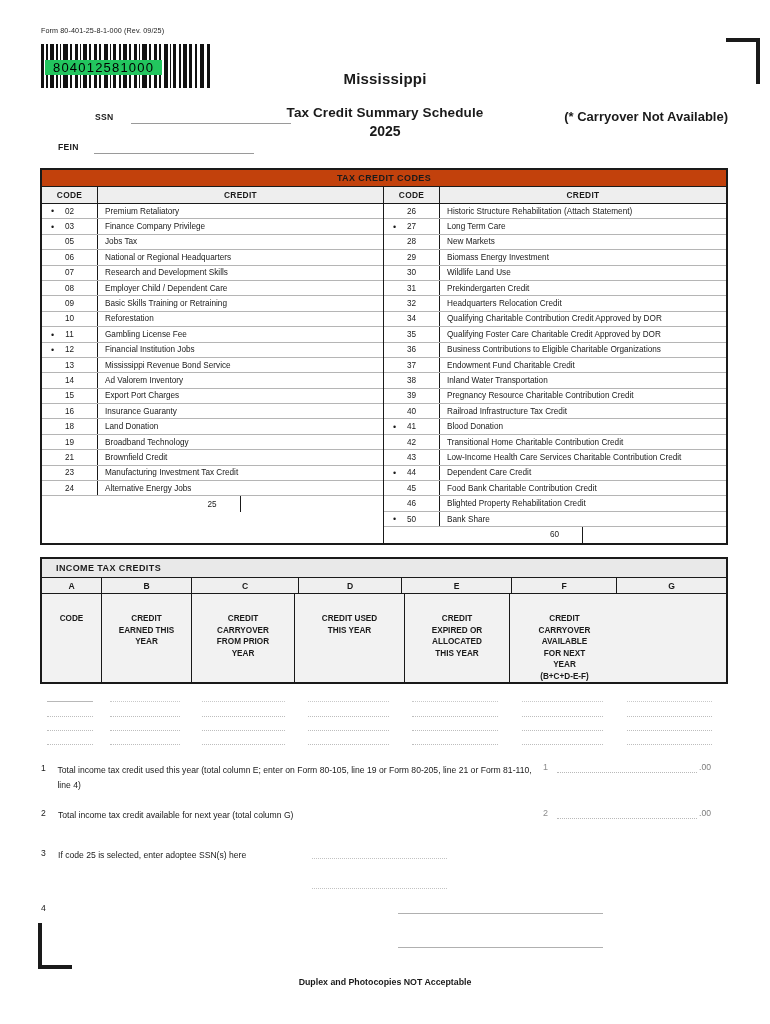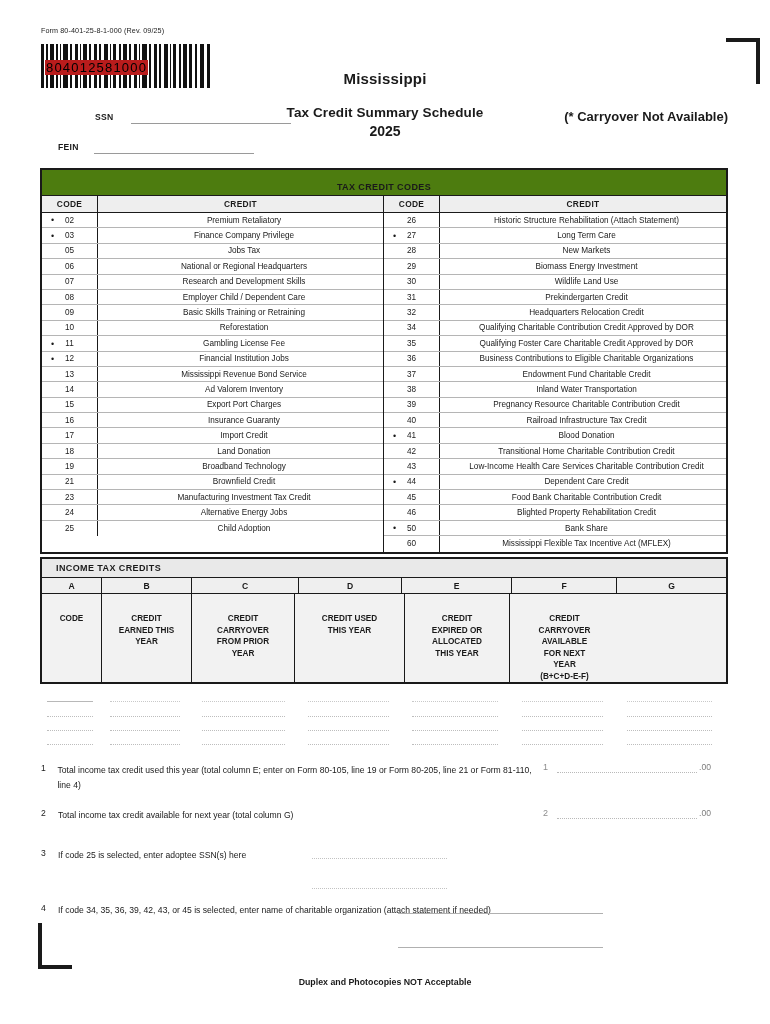--- a/index.html
+++ b/index.html
@@ -27,21 +27,21 @@
   .form-num {
     position: absolute; left: 41px; top: 26px;
     font-size: 7.2px; letter-spacing: .1px; color: #222;
   }
   .barcode-wrap { position: absolute; left: 41px; top: 44px; width: 172px; height: 44px; }
   .barcode { width: 100%; height: 44px; display: block; }
   .barcode-num {
     position: absolute; left: 45px; top: 60px;
     font-size: 13px; letter-spacing: 1.2px;
     font-family: "Liberation Sans", sans-serif;
-    color: #000; background: #b91c1c; padding: 0 1px; line-height: 15px;
+    color: #000; background: #22c55e; padding: 0 8px; line-height: 15px;
   }
 
   .title-block {
     position: absolute; left: 0; top: 42px; width: 770px; text-align: center;
   }
   .title-1 { font-size: 15px; font-weight: bold; letter-spacing: .2px; margin-top: 28px; }
   .title-2 { font-size: 13.5px; font-weight: bold; margin-top: 18px; letter-spacing: .1px; }
   .title-3 { font-size: 14px; font-weight: bold; margin-top: 3px; }
 
   .carryover-note {
@@ -55,47 +55,47 @@
   .id-field .rule { width: 160px; border-bottom: 1.1px solid #9a9a9a; height: 13px; }
   .ssn-row  { left: 58px; top: 111px; margin-left: 37px; }
   .fein-row { left: 58px; top: 141px; }
 
   
   .codes-table {
     position: absolute; left: 40px; top: 168px; width: 688px;
     border: 2px solid #1a1a1a; background: #fff;
   }
   .band {
-    background: #4d7c0f; text-align: center;
+    background: #c2410c; text-align: center;
     font-size: 9px; font-weight: bold; letter-spacing: .4px;
-    padding: 12px 0 3px; border-bottom: 1.3px solid #1a1a1a;
+    padding: 3px 0 3px; border-bottom: 1.3px solid #1a1a1a;
   }
   .codes-grid { display: flex; }
   .codes-half { width: 50%; }
   .codes-half.left { border-right: 1.6px solid #1a1a1a; }
   .chead { display: flex; background: #eeeeee; border-bottom: 1.3px solid #1a1a1a; }
   .chead .h-code {
     width: 56px; text-align: center; font-size: 8.4px; font-weight: bold;
     padding: 3px 0 3px; border-right: 1.3px solid #1a1a1a; letter-spacing: .3px;
   }
   .chead .h-credit {
     flex: 1; text-align: center; font-size: 8.4px; font-weight: bold;
     padding: 3px 0 3px; letter-spacing: .3px;
   }
   .crow { display: flex; border-bottom: .8px solid #b5b5b5; height: 15.4px; align-items: center; }
-  .crow:last-child { border-bottom: none; }
+  .crow:last-child { border-bottom: none; flex-direction: column; }
   .crow .c-code {
     width: 56px; text-align: center; font-size: 8.2px;
     border-right: 1.3px solid #1a1a1a; height: 100%;
     display: flex; align-items: center; justify-content: center;
     position: relative;
   }
   .crow .c-code .star { position: absolute; left: 9px; top: 3.4px; font-size: 9px; line-height: 8px; }
   .crow .c-credit {
-    flex: 1; font-size: 8.2px; padding-left: 7px; white-space: nowrap; overflow: hidden; text-align: center;
+    flex: 1; font-size: 8.2px; padding-left: 7px; white-space: nowrap; overflow: hidden;
   }
 
   
   .inc-table {
     position: absolute; left: 40px; top: 557px; width: 688px;
     border: 2px solid #1a1a1a; background: #fff;
   }
   .band-left {
     background: #e9e9e9; text-align: left; padding-left: 14px;
     font-size: 9px; font-weight: bold; letter-spacing: .4px;
@@ -310,26 +310,20 @@
             <div class="c-credit">Export Port Charges</div>
           </div>
           <div class="crow">
             <div class="c-code">
               <span>16</span>
             </div>
             <div class="c-credit">Insurance Guaranty</div>
           </div>
           <div class="crow">
             <div class="c-code">
-              <span>17</span>
-            </div>
-            <div class="c-credit">Import Credit</div>
-          </div>
-          <div class="crow">
-            <div class="c-code">
               <span>18</span>
             </div>
             <div class="c-credit">Land Donation</div>
           </div>
           <div class="crow">
             <div class="c-code">
               <span>19</span>
             </div>
             <div class="c-credit">Broadband Technology</div>
           </div>
@@ -644,18 +638,17 @@
 
 <div class="num-line nl3">
   <div class="num">3</div>
   <div class="txt">If code 25 is selected, enter adoptee SSN(s) here</div>
 </div>
 <div class="blank-rule br3a"></div>
 <div class="blank-rule br3b"></div>
 
 <div class="num-line nl4">
   <div class="num">4</div>
-  <div class="txt">If code 34, 35, 36, 39, 42, 43, or 45 is selected, enter name of charitable organization (attach statement if needed)</div>
 </div>
 <div class="blank-rule br4a"></div>
 <div class="blank-rule br4b"></div>
 
 <div class="footer-note">Duplex and Photocopies NOT Acceptable</div>
 
 </body></html>

